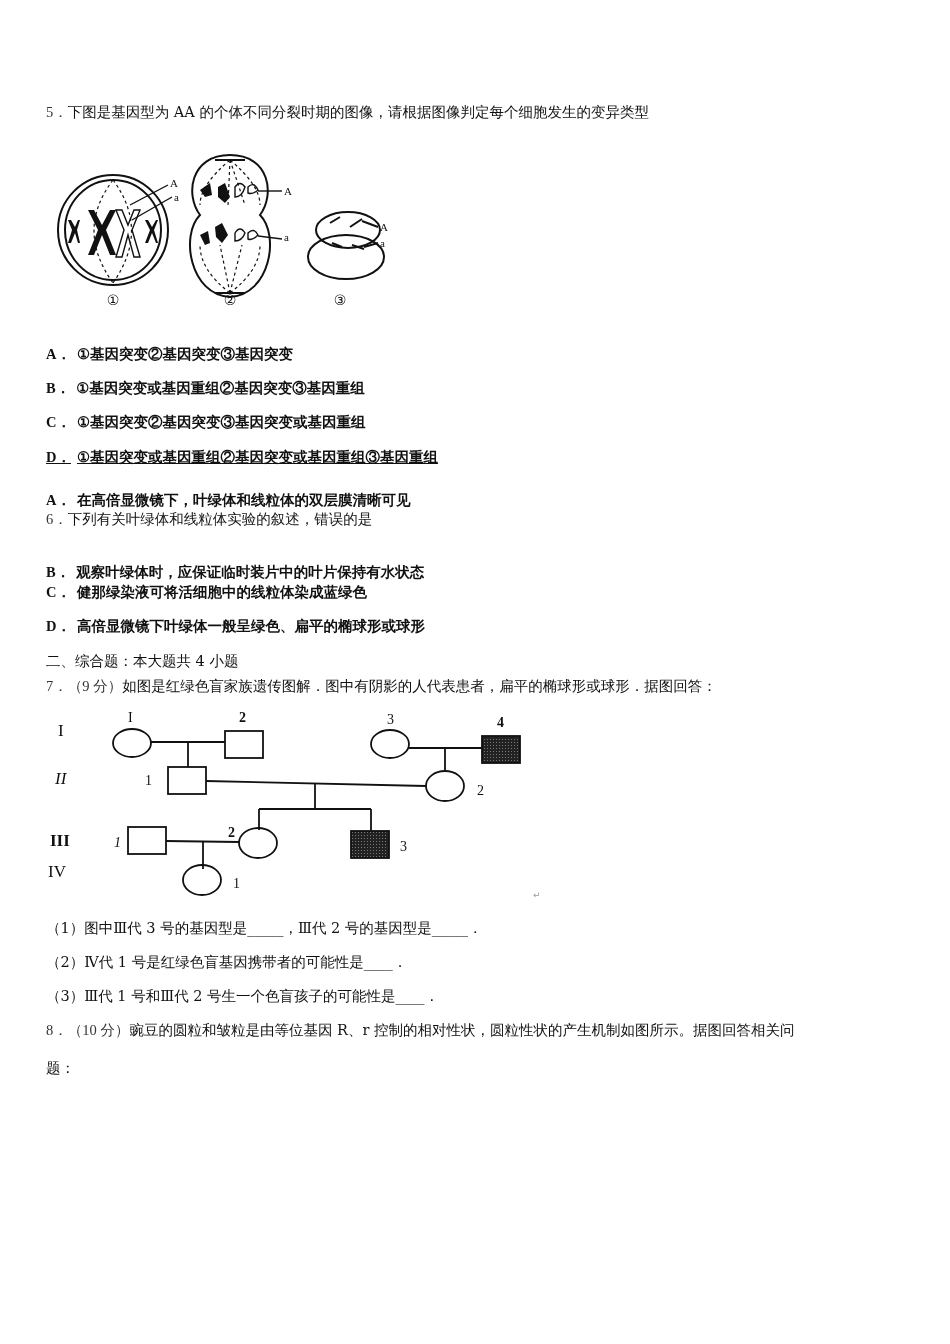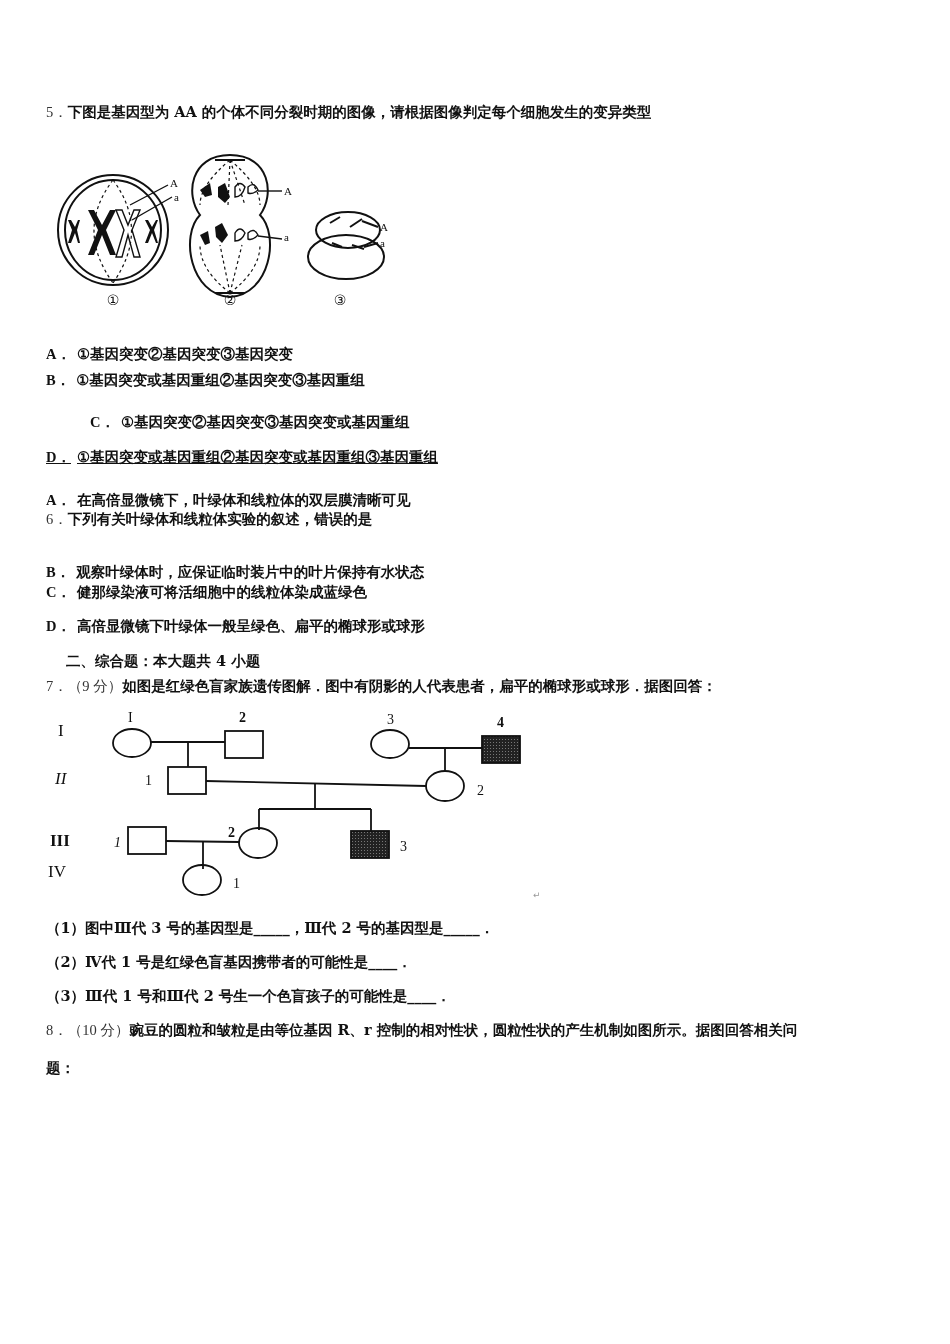--- a/index.html
+++ b/index.html
@@ -1,19 +1,19 @@
 <!DOCTYPE html>
 <html><head>
   <meta charset="utf-8">
   <style>
     html, body { margin: 0; padding: 0; background: #ffffff; }
     body { width: 950px; height: 1344px; position: relative; overflow: hidden;
            font-family: "DejaVu Serif", "Liberation Serif", serif; color: #111; }
     .line { position: absolute; left: 46px; font-size: 14.5px; line-height: 20px; white-space: nowrap; }
-    .b { font-weight: bold; }
+    .b { font-weight: normal; }
     .num { font-weight: normal; font-family: "Liberation Serif", serif; color: #333; }
     .opt-letter { font-weight: bold; font-family: "Liberation Serif", serif; margin-right: 6px; }
     .opt-text { font-weight: bold; }
     .fig { position: absolute; }
     svg { display: block; }
   </style>
 </head>
 <body>
 
 <div class="line" style="top:102px;">
@@ -86,24 +86,24 @@
       <text x="63" y="170">①</text>
       <text x="180" y="170">②</text>
       <text x="290" y="170">③</text>
     </g>
   </svg>
 </div>
 
 <div class="line" style="top:344px;text-align:center;">
   <span class="opt-letter">A．</span><span class="opt-text">①基因突变②基因突变③基因突变</span>
 </div>
-<div class="line" style="top:370px;">
+<div class="line" style="top:378px;">
   <span class="opt-letter">B．</span><span class="opt-text">①基因突变或基因重组②基因突变③基因重组</span>
 </div>
-<div class="line" style="top:412px;margin-left:44px;">
+<div class="line" style="top:412px;">
   <span class="opt-letter">C．</span><span class="opt-text">①基因突变②基因突变③基因突变或基因重组</span>
 </div>
 <div class="line" style="top:447px;text-decoration:underline;">
   <span class="opt-letter">D．</span><span class="opt-text">①基因突变或基因重组②基因突变或基因重组③基因重组</span>
 </div>
 
 <div class="line" style="top:509px;">
   <span class="num">6．</span><span class="b">下列有关叶绿体和线粒体实验的叙述，错误的是</span>
 </div>
 <div class="line" style="top:490px;">
@@ -112,21 +112,21 @@
 <div class="line" style="top:562px;">
   <span class="opt-letter">B．</span><span class="opt-text">观察叶绿体时，应保证临时装片中的叶片保持有水状态</span>
 </div>
 <div class="line" style="top:582px;">
   <span class="opt-letter">C．</span><span class="opt-text">健那绿染液可将活细胞中的线粒体染成蓝绿色</span>
 </div>
 <div class="line" style="top:616px;">
   <span class="opt-letter">D．</span><span class="opt-text">高倍显微镜下叶绿体一般呈绿色、扁平的椭球形或球形</span>
 </div>
 
-<div class="line b" style="top:651px;margin-left:20px;">二、综合题：本大题共 4 小题</div>
+<div class="line b" style="top:651px;">二、综合题：本大题共 4 小题</div>
 
 <div class="line" style="top:676px;">
   <span class="num">7．</span><span class="num">（9 分）</span><span class="b">如图是红绿色盲家族遗传图解．图中有阴影的人代表患者，扁平的椭球形或球形．据图回答：</span>
 </div>
 
 <div class="fig" style="left:40px; top:700px;">
   <svg width="500" height="205" viewBox="0 0 500 205">
     <defs>
       <pattern id="shade" width="3" height="3" patternUnits="userSpaceOnUse">
         <rect width="3" height="3" fill="#222"></rect>

